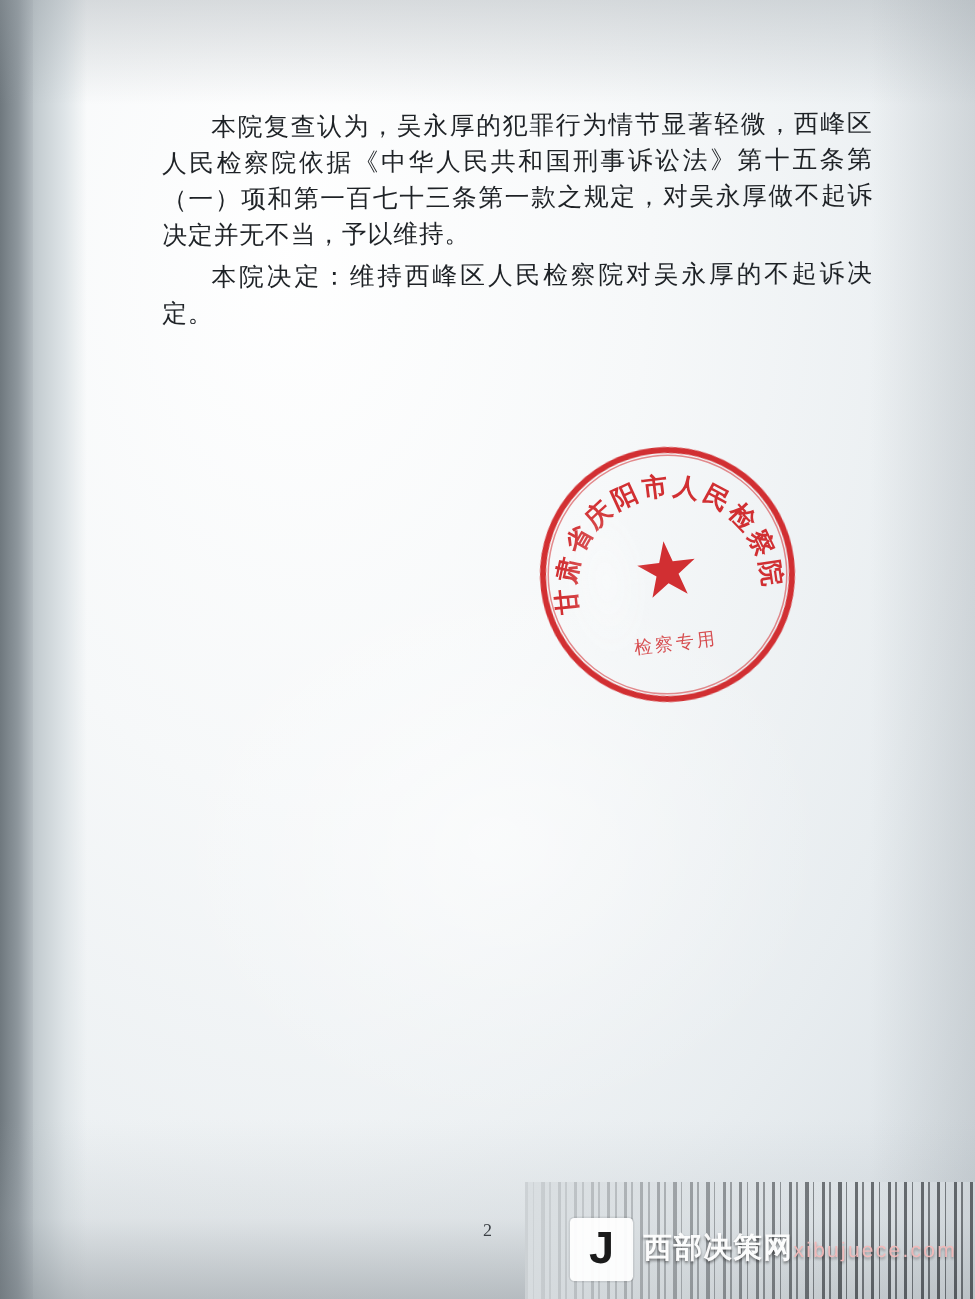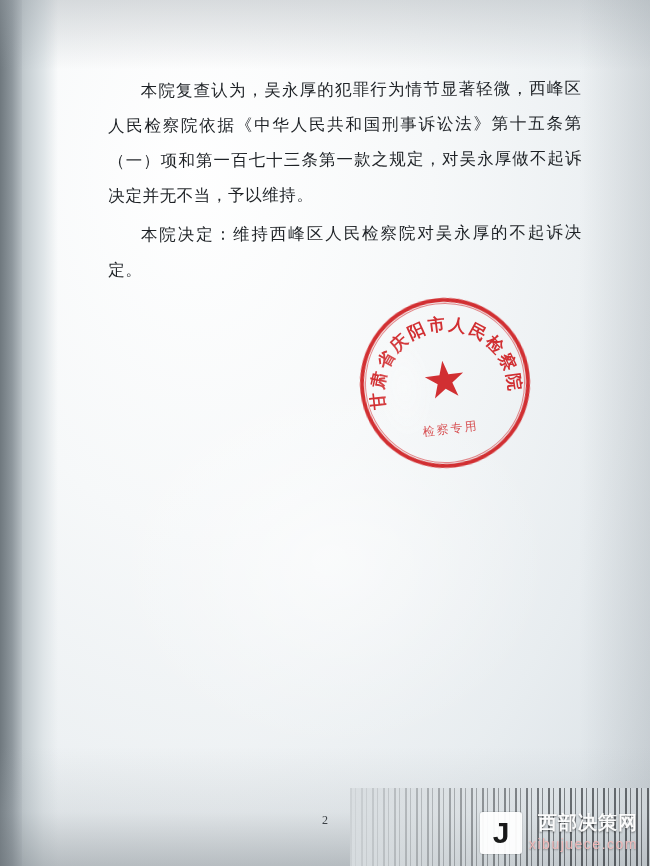--- a/index.html
+++ b/index.html
@@ -80,21 +80,21 @@
   }
 
   
   #body-text {
     position: absolute;
     left: 108px;
     top: 72px;
     width: 474px;
     color: #1e2226;
     font-size: 16.5px;
-    line-height: 35px;
+    line-height: 24px;
     letter-spacing: 0.6px;
     text-align: justify;
     text-justify: inter-ideograph;
   }
   .para {
     margin: 0 0 4px 0;
     text-indent: 2em;
     transform: rotate(-0.35deg);
   }
   .para.second {
@@ -202,23 +202,22 @@
     display: flex;
     align-items: center;
     justify-content: center;
     font-family: "Liberation Sans", sans-serif;
     font-size: 30px;
     font-weight: bold;
     box-shadow: 0 0 0 1px rgba(0,0,0,0.08);
   }
   #wm-texts {
     display: flex;
-    flex-direction: column;
+    flex-direction: row;
     line-height: 1.1;
-    align-items: flex-end;
   }
   #wm-title {
     color: #ffffff;
     font-family: "Liberation Sans", sans-serif;
     font-size: 19px;
     font-weight: bold;
     letter-spacing: 1px;
     text-shadow: 0 1px 2px rgba(0,0,0,0.5);
   }
   #wm-sub {

